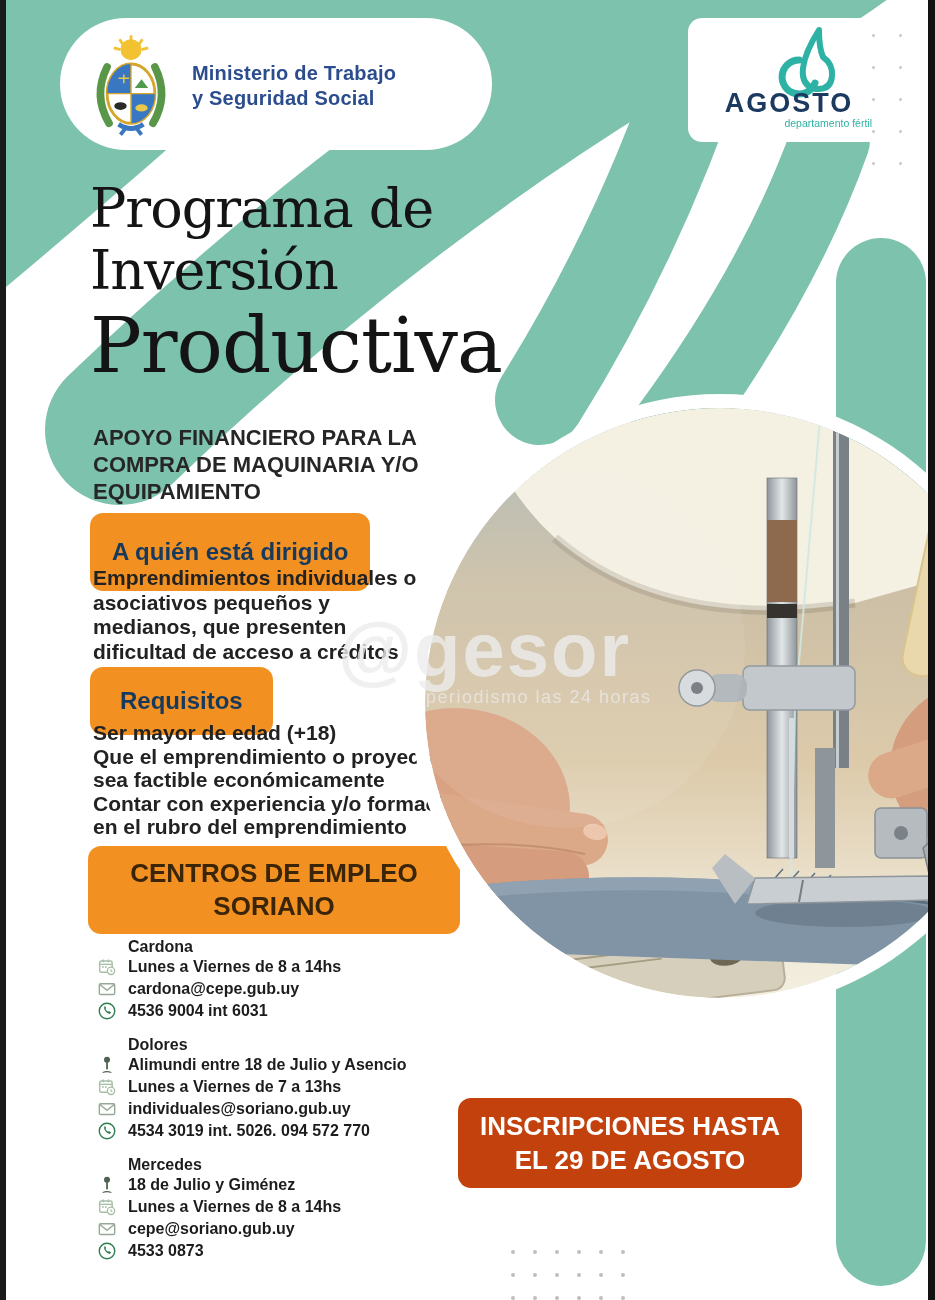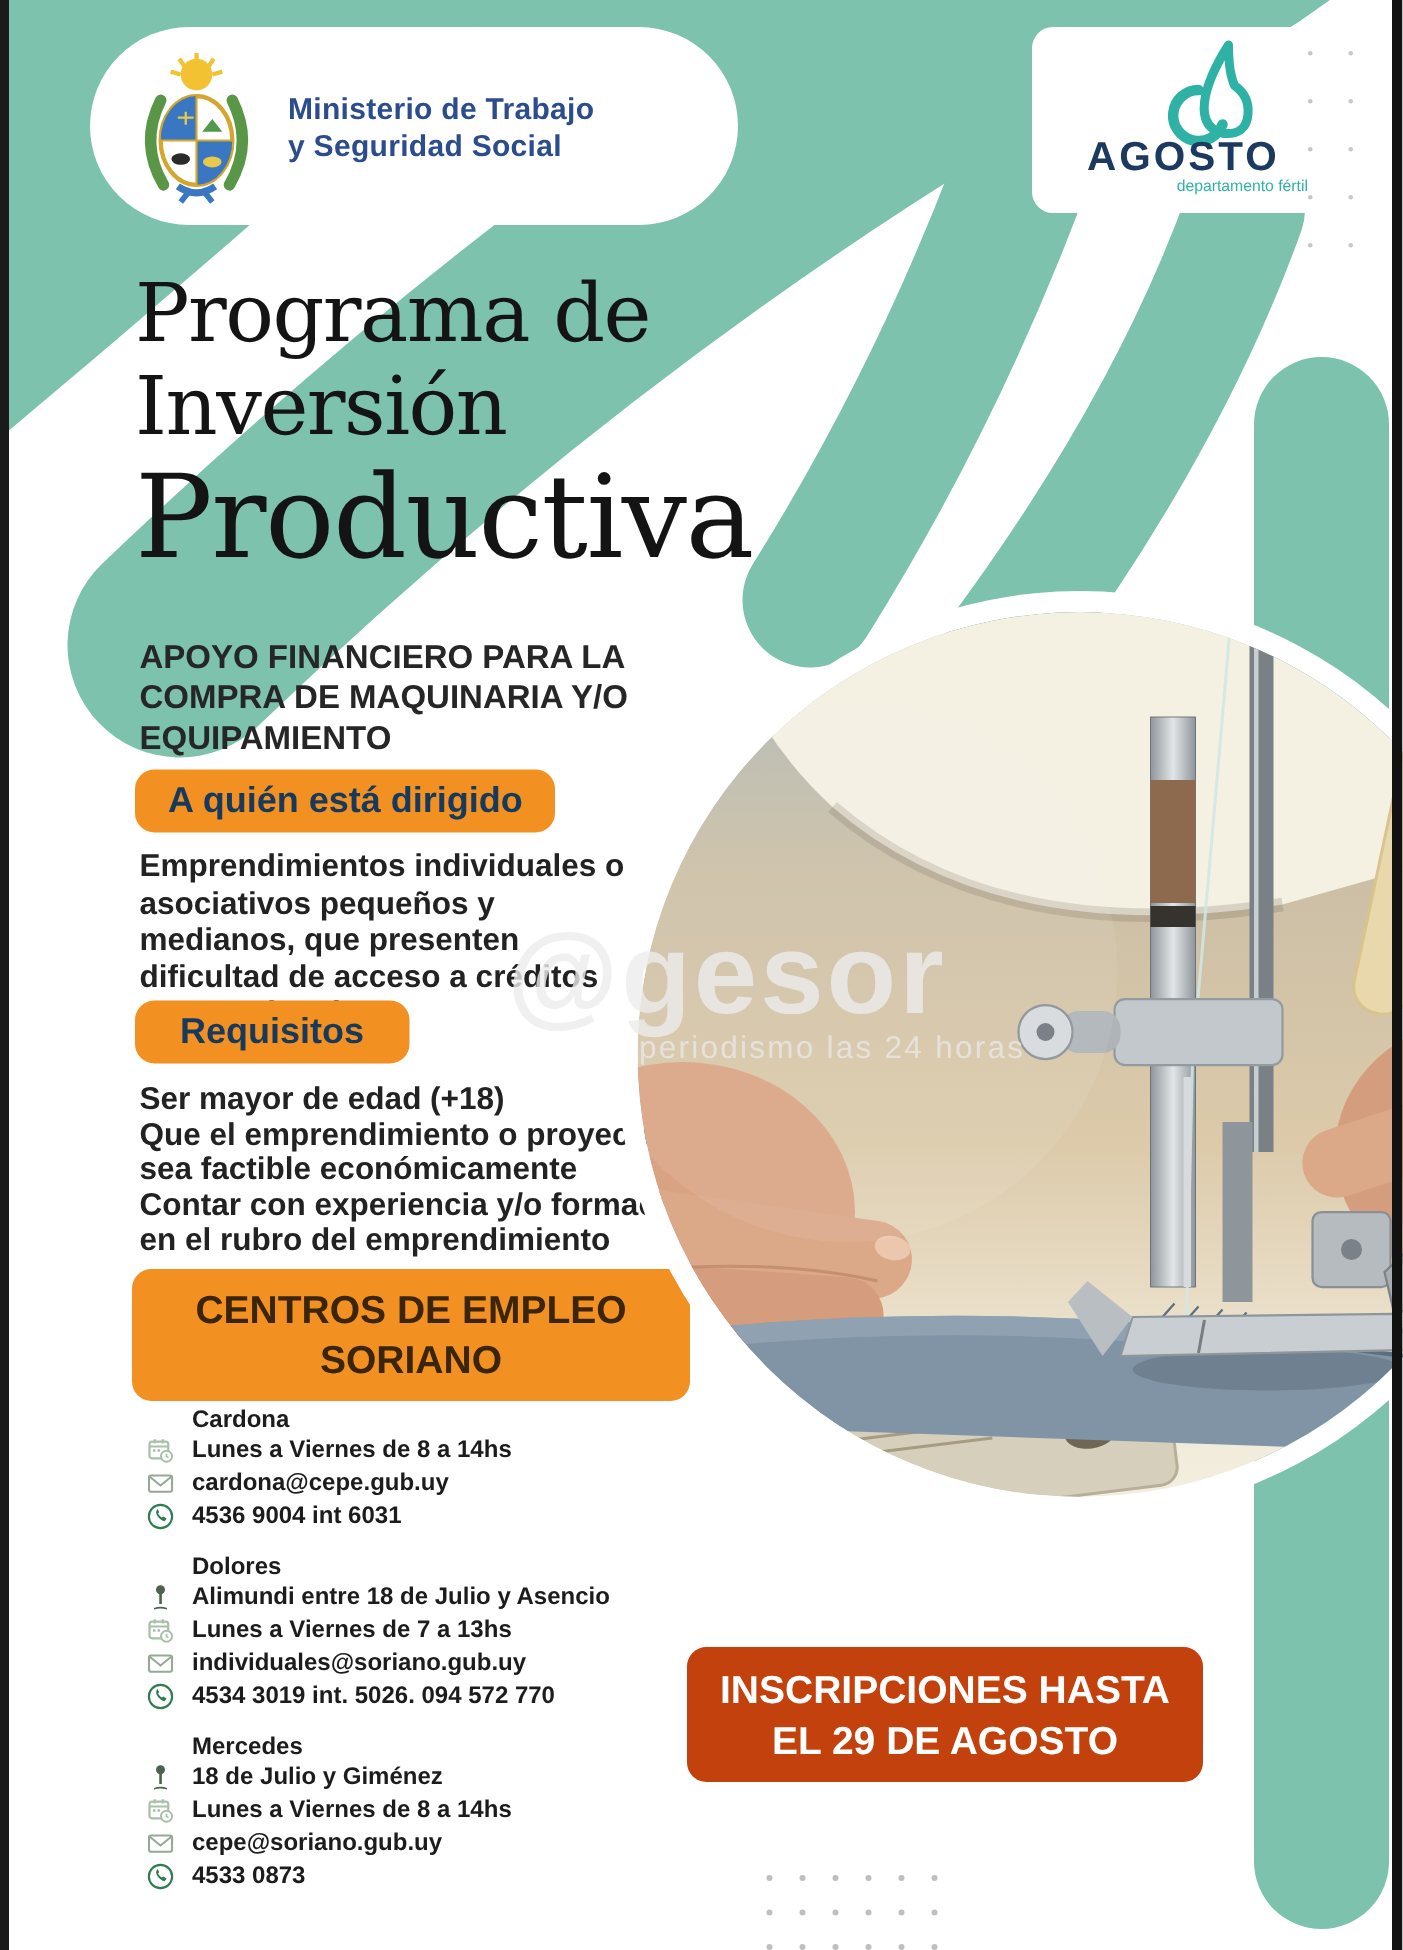--- a/index.html
+++ b/index.html
@@ -24,43 +24,43 @@
   .dots-tr i{width:3px;height:3px;}
   .dots-b{left:511px;top:1250px;grid-template-columns:repeat(6,4px);column-gap:18px;row-gap:19px;}
   .dots-b i{width:4px;height:4px;background:#bfbfbf;}
   
   .title{left:90px;top:178px;z-index:3;color:#141414;font-family:"DejaVu Serif","Liberation Serif",serif;font-weight:normal;}
   .title-l1,.title-l2{font-size:54px;line-height:62px;letter-spacing:-1px;}
   .title-l3{font-size:77px;line-height:88px;letter-spacing:-1px;}
   .subtitle{left:93px;top:424px;width:332px;z-index:3;color:#262626;font-weight:bold;font-size:22px;line-height:27px;}
   
   .pill{z-index:3;background:#f29121;color:#16395e;font-weight:bold;font-size:24px;
-        padding:7px 22px;border-radius:13px;display:inline-block;}
+        padding:25px 22px;border-radius:13px;display:inline-block;}
   .pill-dirigido{left:90px;top:513px;}
-  .pill-requisitos{left:90px;top:667px;padding:7px 30px;}
+  .pill-requisitos{left:90px;top:667px;padding:20px 30px;}
   .body-text{z-index:3;color:#222;font-weight:bold;font-size:21px;line-height:24.5px;}
   .text-dirigido{left:93px;top:566px;width:334px;}
   .text-requisitos{left:93px;top:721px;width:382px;line-height:23.5px;}
   
   .centros-box{left:88px;top:846px;width:318px;z-index:3;background:#f29121;border-radius:13px;
                text-align:center;padding:11px 27px;color:#3a2508;font-weight:bold;font-size:26px;line-height:33px;}
   
   .centers{left:97px;top:938px;z-index:3;width:360px;}
   .center{margin-bottom:14px;}
   .center-name{margin-left:31px;font-size:16px;font-weight:bold;color:#1c1c1c;height:18px;}
   .crow{display:flex;align-items:center;gap:11px;height:22px;}
   .crow .ic{width:20px;height:20px;flex:0 0 20px;display:flex;align-items:center;justify-content:center;}
   .crow .ctext{font-size:16px;font-weight:bold;color:#1c1c1c;white-space:nowrap;}
   
   .photo{left:425px;top:408px;width:590px;height:590px;border-radius:50%;overflow:hidden;
          z-index:4;box-shadow:0 0 0 14px #ffffff;}
   
   .watermark{left:338px;top:606px;z-index:5;pointer-events:none;}
   .wm-big{font-size:76px;font-weight:bold;color:rgba(236,236,236,.8);letter-spacing:2px;}
-  .wm-small{font-size:21px;color:rgba(233,233,233,.75);letter-spacing:1.5px;margin:-6px 0 0 88px;}
+  .wm-small{font-size:18px;color:rgba(233,233,233,.75);letter-spacing:1.5px;margin:-6px 0 0 88px;}
   
   .deadline{left:458px;top:1098px;width:328px;z-index:3;background:#c2410c;border-radius:13px;
             color:#ffffff;font-weight:bold;font-size:26px;line-height:34px;text-align:center;padding:11px 8px;}
 </style>
 </head>
 <body>
 
 <svg width="0" height="0" style="position:absolute">
   <defs>
     <symbol id="i-pin" viewBox="0 0 24 24">

